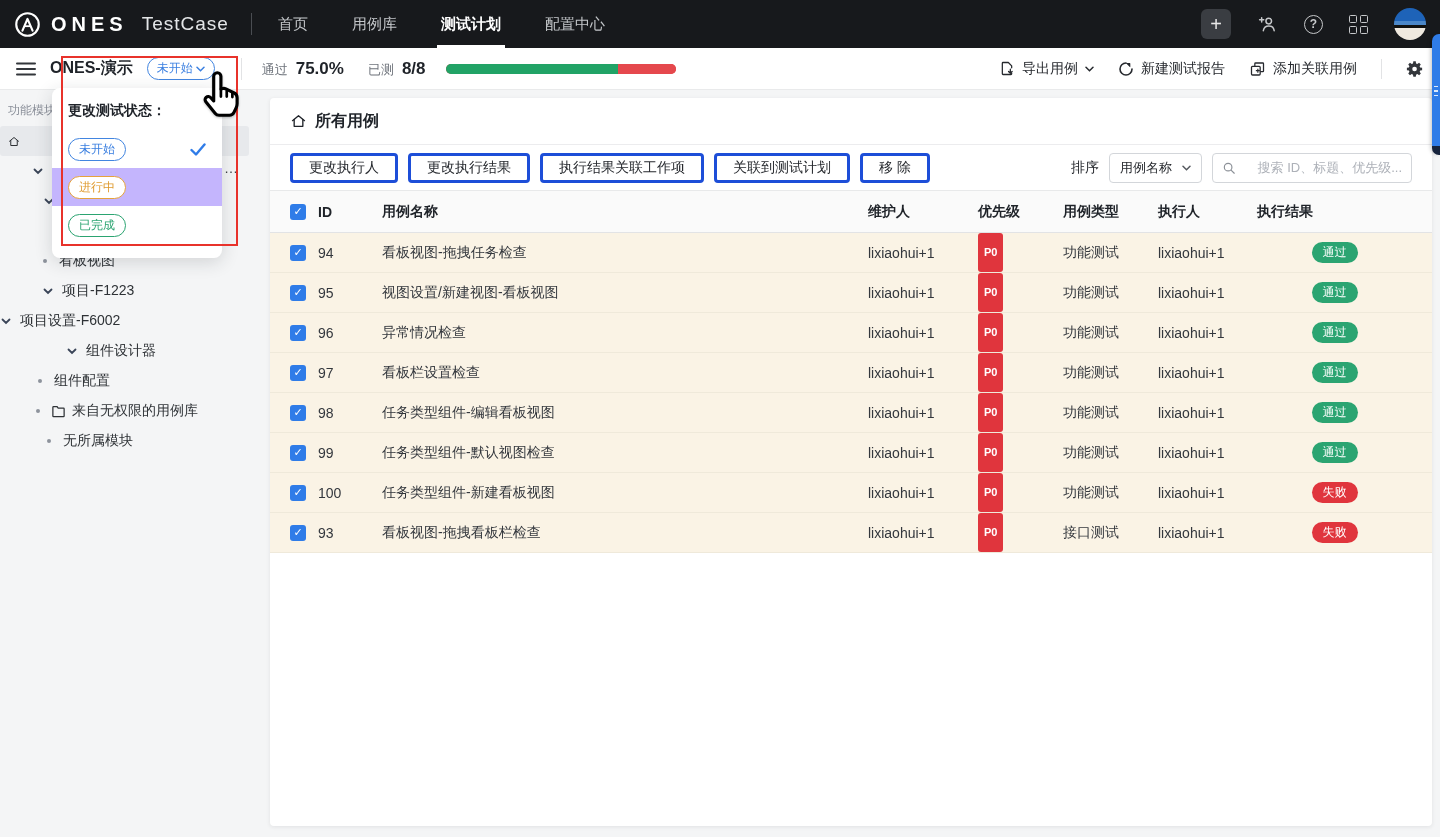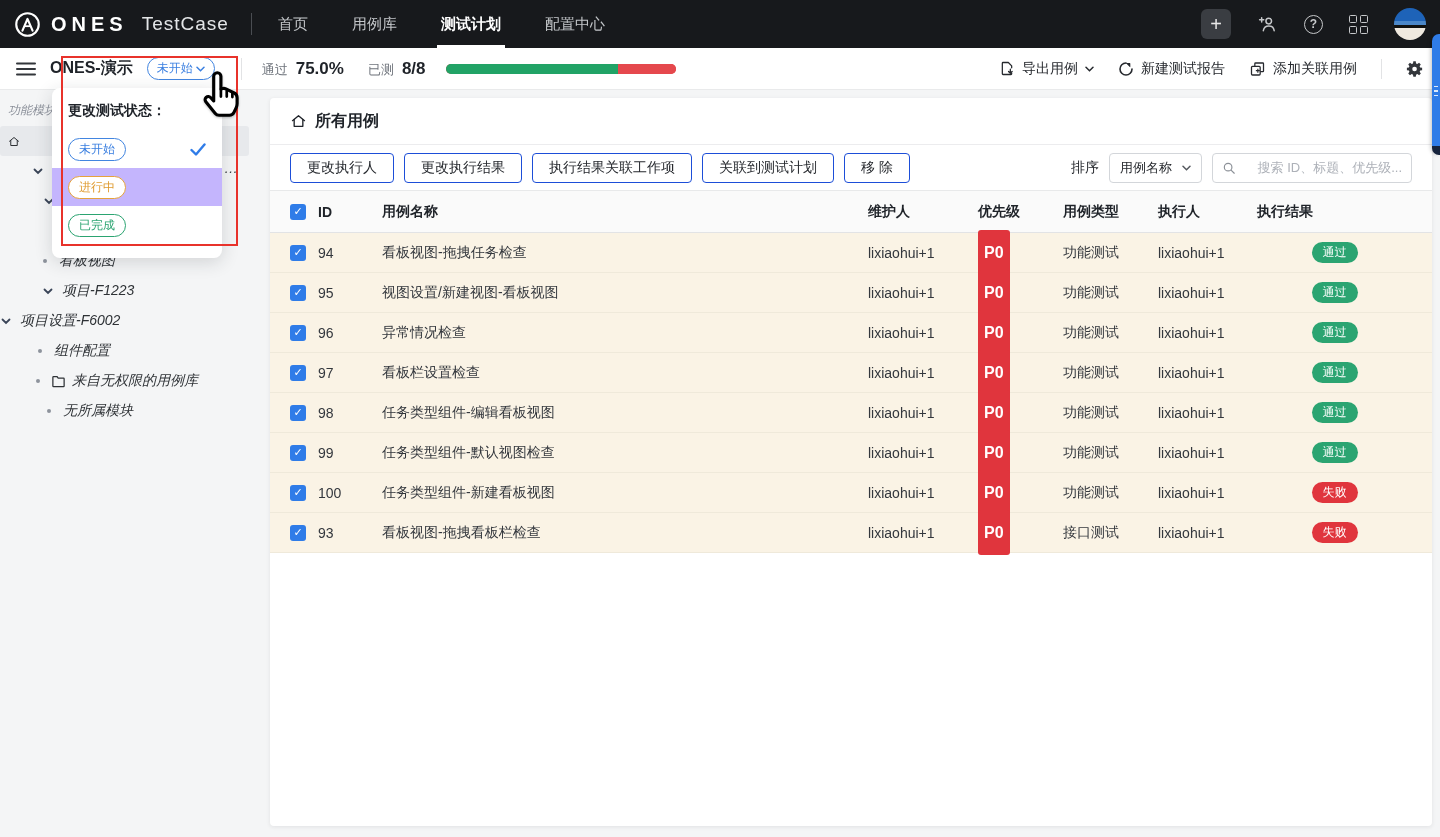--- a/index.html
+++ b/index.html
@@ -47,39 +47,39 @@
   .stat-gap { width:8px; }
   .progressbar { width:230px; height:10px; border-radius:5px; overflow:hidden; display:flex;
     margin-left:20px; align-self:center; background:#e5484d; }
   .progress-pass { background:#21a366; height:100%; }
   .progress-fail { background:#e5484d; height:100%; flex:1; }
   .toolbar-right { margin-left:auto; display:flex; align-items:center; gap:24px; }
   .tool-action { display:flex; align-items:center; gap:7px; font-size:14px; color:#26292e; cursor:pointer; }
   .toolbar-right .sep { width:1px; height:20px; background:#e2e3e5; }
 
   
-  .sidebar { position:absolute; top:90px; left:0; width:270px; bottom:0;font-style:italic; }
+  .sidebar { position:absolute; top:90px; left:0; width:270px; bottom:0; }
   .section-label { font-size:12px; color:#8a8f99; padding:12px 0 0 8px; height:28px; }
   .tree { margin-top:8px; }
   .tree-row { position:relative; height:30px; display:flex; align-items:center; gap:8px;
     font-size:14px; color:#2e3236; cursor:pointer; }
   .tree-row.selected { background:#e7e9ec; border-radius:3px; margin-right:21px; }
   .tree-ico { width:12px; display:flex; justify-content:center; flex:none; }
   .tree-dot { width:4px; height:4px; border-radius:50%; background:#8d939c; }
   .tree-ellipsis { position:absolute; left:224px; top:4px; color:#3c4046; letter-spacing:1px; }
   .tree-spacer { height:30px; }
 
   
   .card { position:absolute; left:270px; top:98px; width:1162px; height:728px; background:#fff;
     border-radius:4px; box-shadow:0 1px 4px rgba(31,35,41,.09); }
   .card-header { height:47px; display:flex; align-items:center; gap:8px; padding:0 20px;
     border-bottom:1px solid #ececee; }
   .card-title { font-size:16px; font-weight:bold; color:#1f2329; }
   .actions-row { height:45px; display:flex; align-items:center; padding:0 20px; gap:10px; }
-  .btn { height:30px; padding:0 16px; background:#fff; border:1px solid #1d4ed8; border-radius:4px;
+  .btn { height:30px; padding:0 16px; background:#fff; border:3px solid #1d4ed8; border-radius:4px;
     font-size:14px; color:#26292e; display:inline-flex; align-items:center; cursor:pointer; }
   .actions-right { margin-left:auto; display:flex; align-items:center; gap:10px; }
   .sort-label { font-size:14px; color:#26292e; margin-right:0px; }
   .select { height:30px; border:1px solid #d3d6da; border-radius:4px; padding:0 10px;
     display:inline-flex; align-items:center; gap:10px; font-size:13px; color:#26292e; cursor:pointer; }
   .search-box { width:200px; height:30px; border:1px solid #d3d6da; border-radius:4px;
     display:flex; align-items:center; padding:0 9px; gap:7px; background:#fff; }
   .search-box input { border:none; outline:none; flex:1; font-size:13px; color:#26292e; min-width:0;
     font-family:"Liberation Sans","DejaVu Sans",sans-serif; background:transparent;text-align:right; }
   .search-box input::placeholder { color:#adb1b8; }
@@ -94,21 +94,21 @@
   .c-id { width:64px; flex:none; }
   .c-name { flex:1; min-width:0; white-space:nowrap; overflow:hidden; }
   .c-maint { width:110px; flex:none; }
   .c-pri { width:85px; flex:none; }
   .c-type { width:95px; flex:none; }
   .c-exec { width:99px; flex:none; }
   .c-res { width:155px; flex:none; text-align:center; }
   .thead .c-res { text-align:left; }
   .checkbox { width:16px; height:16px; background:#2f7ce8; border-radius:3px; color:#fff;
     font-size:11px; display:flex; align-items:center; justify-content:center; cursor:pointer; }
-  .pri-badge { display:inline-block; background:#e0353d; color:#fff; font-size:16px; font-weight:bold;
+  .pri-badge { display:inline-block; background:#e0353d; color:#fff; font-size:11px; font-weight:bold;
     border-radius:3px; padding:13px 6px; line-height:1.2; }
   .pill { display:inline-block; color:#fff; font-size:12px; border-radius:10.5px; padding:3px 11px; line-height:1.2; }
   .pill.pass { background:#2ba471; }
   .pill.fail { background:#e0353d; }
 
   
   .dropdown { position:absolute; left:52px; top:88px; width:170px; background:#fff; border-radius:8px;
     box-shadow:0 4px 18px rgba(31,35,41,.16); padding:14px 16px 14px; z-index:30; }
   .dropdown-title { font-size:14px; font-weight:bold; color:#1f2329; margin-bottom:10px; }
   .dd-option { display:flex; align-items:center; justify-content:space-between; height:38px;
@@ -280,20 +280,28 @@
       <span>项目-F1223</span>
     </div>
     <div class="tree-row" style="">
       <span class="tree-ico">
         <svg width="10" height="7" viewBox="0 0 10 7">
             <path d="M1.5 1.5L5 5l3.5-3.5" fill="none" stroke="#3a4558" stroke-width="1.8" stroke-linecap="round"></path>
           </svg>
       </span>
       <span>项目设置-F6002</span>
     </div>
+    <div class="tree-row" style="padding-left:66px">
+      <span class="tree-ico">
+        <svg width="10" height="7" viewBox="0 0 10 7">
+            <path d="M1.5 1.5L5 5l3.5-3.5" fill="none" stroke="#3a4558" stroke-width="1.8" stroke-linecap="round"></path>
+          </svg>
+      </span>
+      <span>组件设计器</span>
+    </div>
     <div class="tree-row" style="padding-left:34px">
       <span class="tree-ico">
           <span class="tree-dot"></span>
         </span>
       <span>组件配置</span>
     </div>
     <div class="tree-row" style="padding-left:32px; gap:5px">
       <span class="tree-ico">
           <span class="tree-dot"></span>
         </span>

